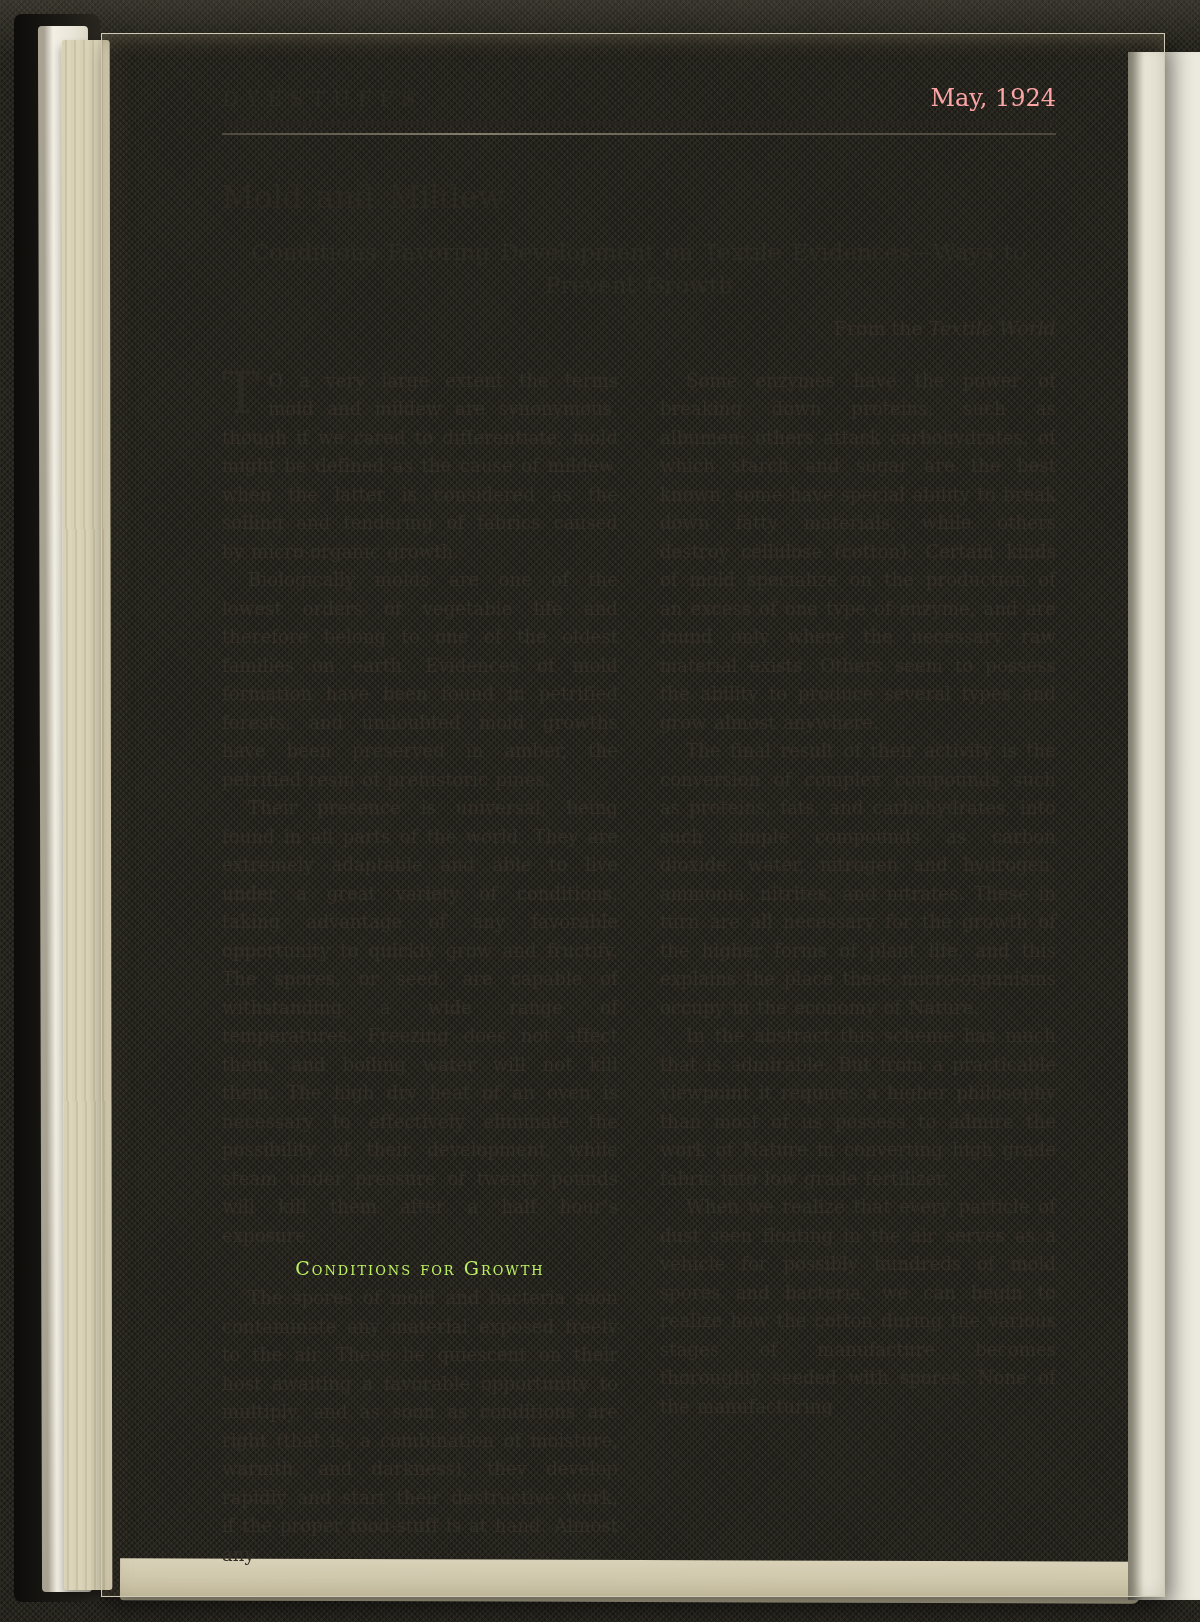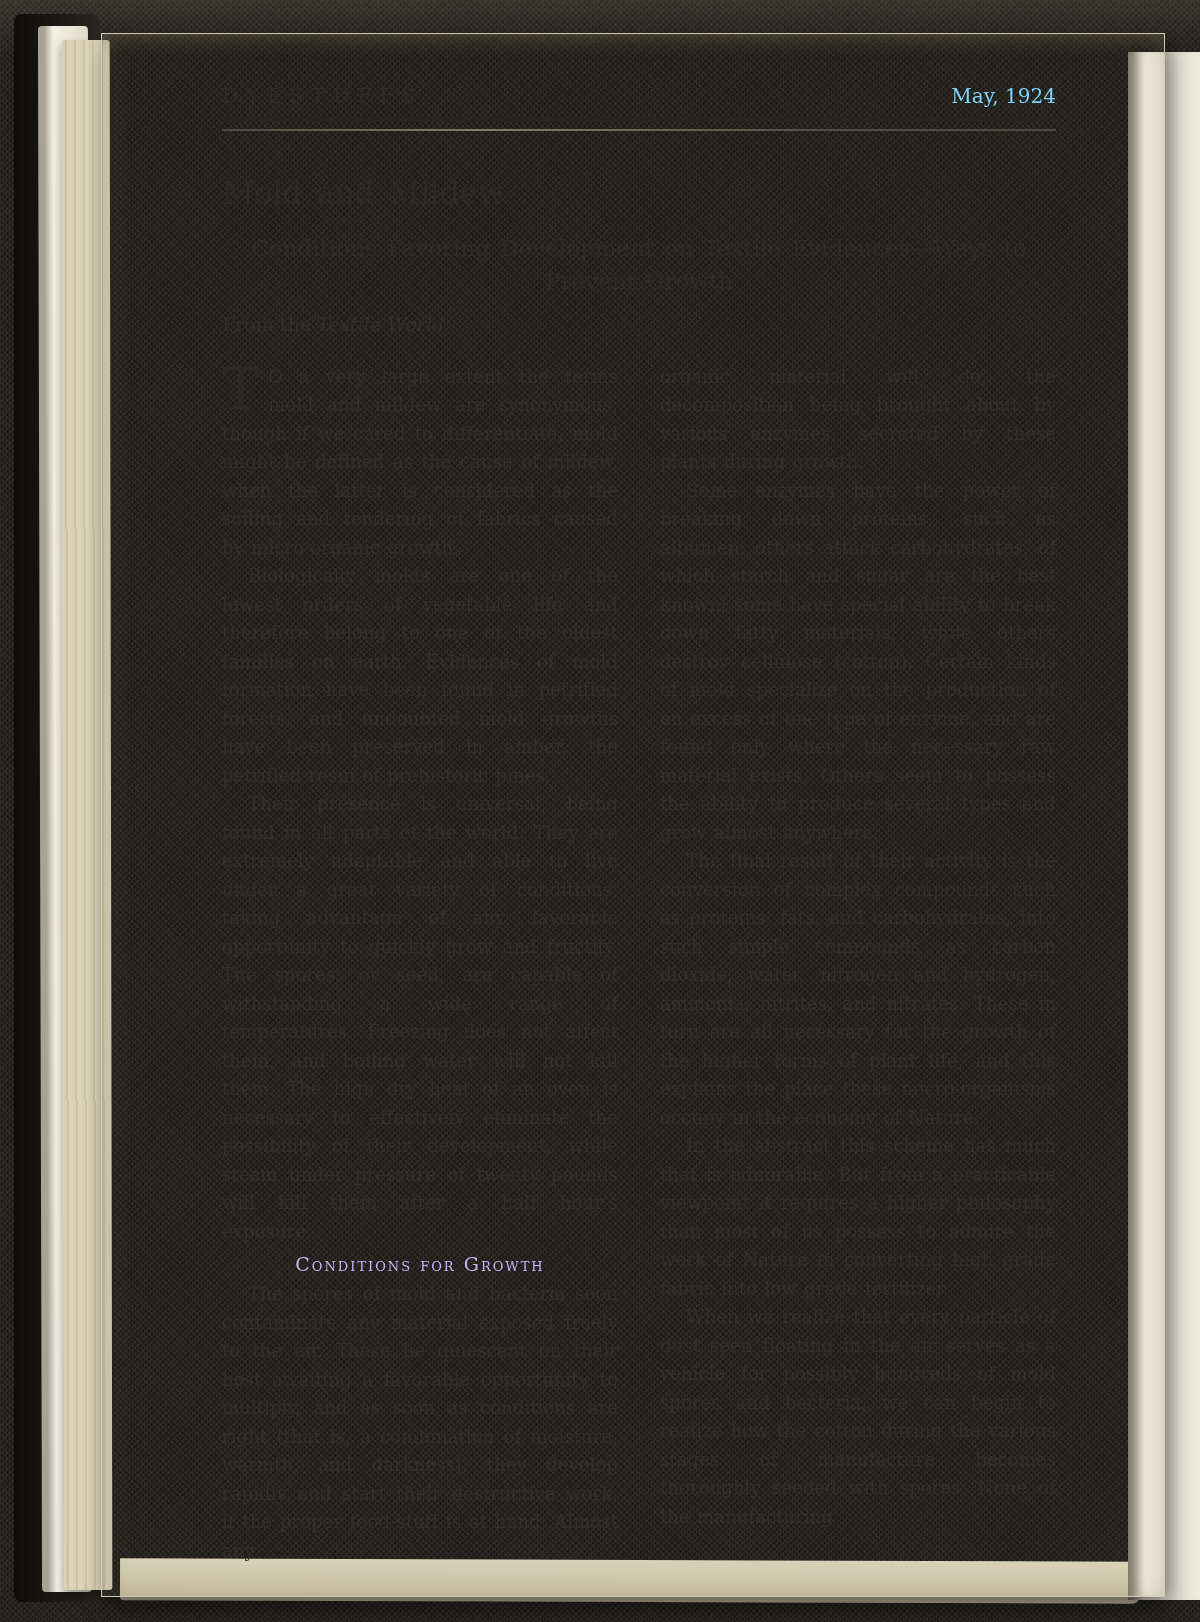--- a/index.html
+++ b/index.html
@@ -73,58 +73,58 @@
     padding: 50px 108px 0 120px; 
   }
 
   
   .masthead {
     display: flex; justify-content: space-between; align-items: baseline;
   }
   .journal {
     font-size: 20px; letter-spacing: 8px; font-weight: 500; color: #2e2b24;
   }
-  .issue-date { font-size: 20px; color: #7dd3fc; }
+  .issue-date { font-size: 24px; color: #fca5a5; }
   .rule-thick { height: 4px; background: #272420; margin-top: 9px; }
   .rule-thin  { height: 2px; margin-top: 8px;
     background: linear-gradient(90deg, #4e483d, #847d6c 30%, #555044 70%, #4e483d); }
 
   
   .title {
     font-size: 31px; margin-top: 44px;
     color: #2c2922; word-spacing: 4px;
   }
   .subtitle {
     text-align: center; font-size: 23px; line-height: 33px;
     margin: 14px auto 0; max-width: 850px; color: #2e2b25;
     word-spacing: 3px;
   }
   .byline { text-align: center; font-size: 19px; margin-top: 22px; }
   .sc { font-variant: small-caps; letter-spacing: 1.5px; }
-  .source-line { text-align: left; font-size: 19px; margin-top: 15px; }
+  .source-line { text-align: right; font-size: 19px; margin-top: 15px; }
   .italic { font-style: italic; }
 
   
   .columns {
     display: flex; gap: 42px; margin-top: 28px;
   }
   .col { flex: 1 1 0; min-width: 0; }
   .col p {
     margin: 0; font-size: 18px; line-height: 28.5px;
     text-align: justify; color: #332f28;
     word-spacing: 1.5px; letter-spacing: 0.1px;
   }
   .col p.indent { text-indent: 1.45em; }
   .dropcap {
     float: left; font-size: 57px; line-height: 46px;
     padding: 3px 8px 0 0; color: #2c2922;
   }
   .section-heading {
     text-align: center; font-size: 19px; margin: 7px 0 5px;
-    font-variant: small-caps; letter-spacing: 2px; color: #c4b5fd;
+    font-variant: small-caps; letter-spacing: 2px; color: #bef264;
   }
 
   .folio {
     position: absolute; top: 1456px; left: 120px; width: 834px;
     text-align: center; font-size: 19px; color: #332f28;
   }
 </style>
 </head>
 <body>
 
@@ -155,21 +155,20 @@
 
       <div class="col">
         <p><span class="dropcap">T</span><span>O a very large extent the terms mold and mildew are synonymous, though if we cared to differentiate, mold might be defined as the cause of mildew, when the latter is considered as the soiling and tendering of fabrics caused by micro-organic growth.</span></p>
         <p class="indent">Biologically molds are one of the lowest orders of vegetable life and therefore belong to one of the oldest families on earth. Evidences of mold formation have been found in petrified forests, and undoubted mold growths have been preserved in amber, the petrified resin of prehistoric pines.</p>
         <p class="indent">Their presence is universal, being found in all parts of the world. They are extremely adaptable and able to live under a great variety of conditions, taking advantage of any favorable opportunity to quickly grow and fructify. The spores, or seed, are capable of withstanding a wide range of temperatures. Freezing does not affect them, and boiling water will not kill them. The high dry heat of an oven is necessary to effectively eliminate the possibility of their development, while steam under pressure of twenty pounds will kill them after a half hour’s exposure.</p>
         <div class="section-heading">Conditions for Growth</div>
         <p class="indent">The spores of mold and bacteria soon contaminate any material exposed freely to the air. These lie quiescent on their host awaiting a favorable opportunity to multiply, and as soon as conditions are right (that is, a combination of moisture, warmth, and darkness), they develop rapidly and start their destructive work, if the proper food-stuff is at hand. Almost any</p>
       </div>
 
       <div class="col">
-        <p>organic material will do, the decomposition being brought about by various enzymes, secreted by these plants during growth.</p>
         <p class="indent">Some enzymes have the power of breaking down proteins, such as albumen; others attack carbohydrates, of which starch and sugar are the best known; some have special ability to break down fatty materials, while others destroy cellulose (cotton). Certain kinds of mold specialize on the production of an excess of one type of enzyme, and are found only where the necessary raw material exists. Others seem to possess the ability to produce several types and grow almost anywhere.</p>
         <p class="indent">The final result of their activity is the conversion of complex compounds such as proteins, fats, and carbohydrates, into such simple compounds as carbon dioxide, water, nitrogen and hydrogen, ammonia, nitrites, and nitrates. These in turn are all necessary for the growth of the higher forms of plant life, and this explains the place these micro-organisms occupy in the economy of Nature.</p>
         <p class="indent">In the abstract this scheme has much that is admirable. But from a practicable viewpoint it requires a higher philosophy than most of us possess to admire the work of Nature in converting high grade fabric into low grade fertilizer.</p>
         <p class="indent">When we realize that every particle of dust seen floating in the air serves as a vehicle for possibly hundreds of mold spores and bacteria, we can begin to realize how the cotton during the various stages of manufacture becomes thoroughly seeded with spores. None of the manufacturing</p>
       </div>
 
     </div>
   </div>
 
 </div>

